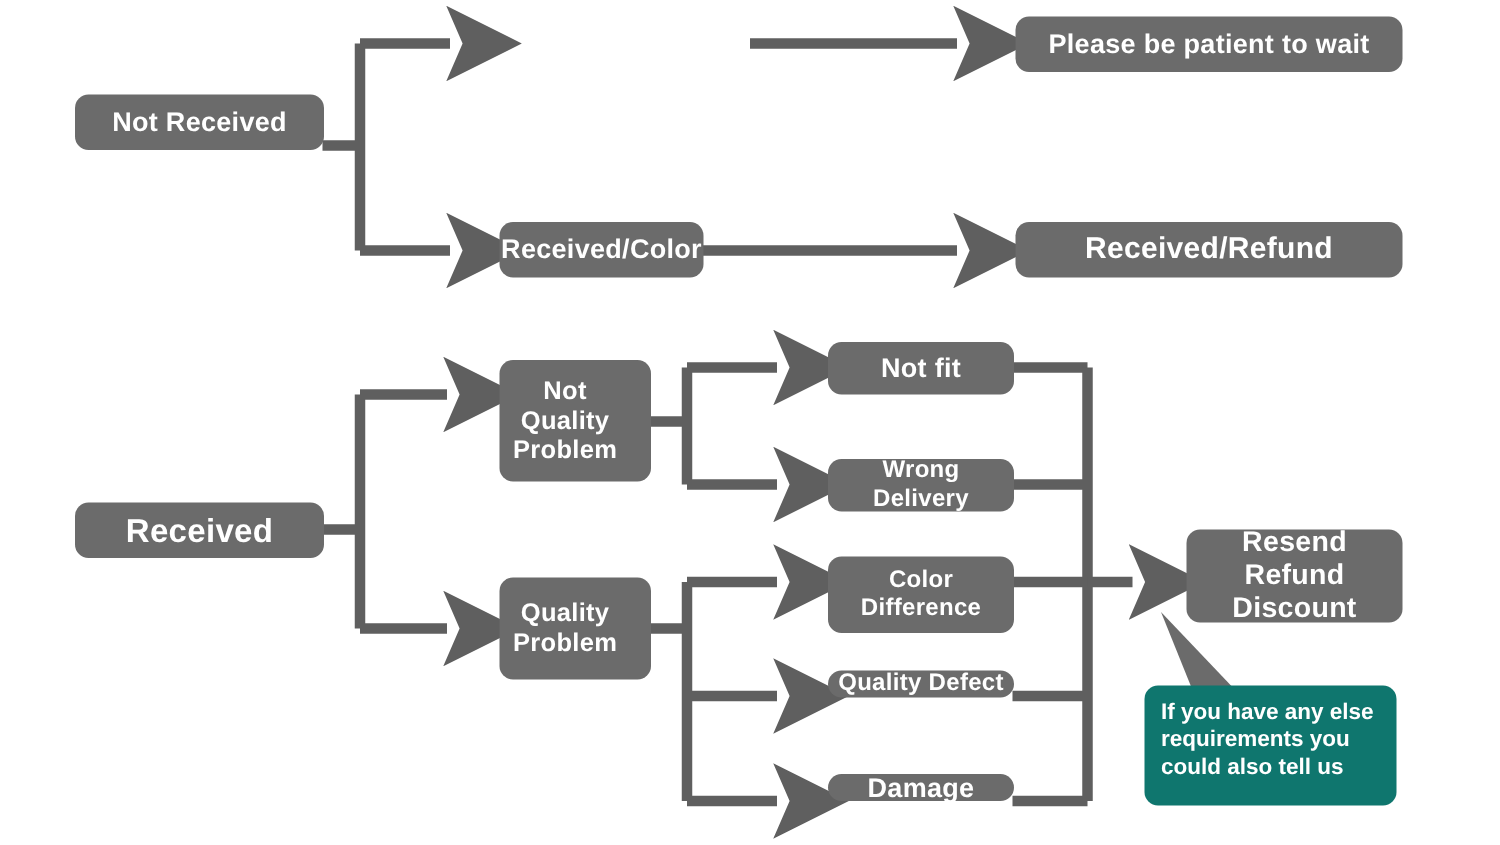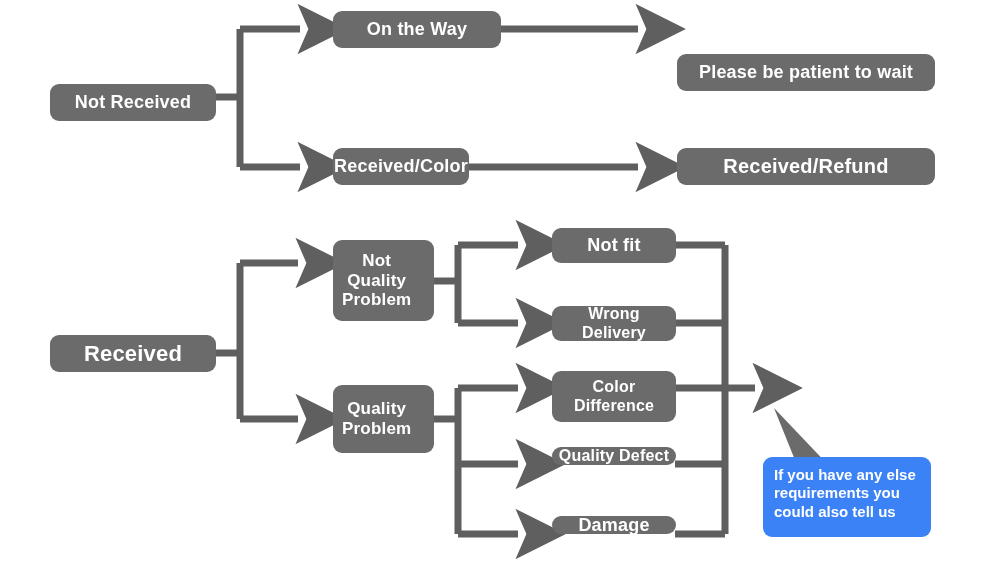--- a/index.html
+++ b/index.html
@@ -44,21 +44,21 @@
     z-index: 3;
   }
   .node.left-align {
     justify-content: flex-start;
     text-align: center;
     padding-left: 9px;
   }
   .callout {
     position: absolute;
     box-sizing: border-box;
-    background: #3b82f6;
+    background: #0f766e;
     color: #ffffff;
     border-radius: 9px;
     font-weight: bold;
     line-height: 1.22;
     padding: 9px 10px 8px 11px;
     text-align: left;
     white-space: pre-line;
     z-index: 3;
   }
 </style>
@@ -104,25 +104,24 @@
       <path d="M 675 388 L 725 388"></path>
       <path d="M 675 464 L 725 464"></path>
       <path d="M 675 534 L 725 534"></path>
       <path d="M 725 245 L 725 534"></path>
       <path d="M 725 388 L 755 388" marker-end="url(#arrow)"></path>
     </g>
 
     <polygon points="774,408 799,470 833,470" fill="#6b6b6b"></polygon>
   </svg>
 
-  <div class="node" style="left:50px; top:84px; width:166px; height:37px; font-size:18px;">Not Received</div>
+  <div class="node" style="left:50px; top:63px; width:166px; height:37px; font-size:18px;">Not Received</div>
 
-  <div class="node" style="left:333px; top:11px; width:168px; height:37px; font-size:18px;">On the Way</div>
 
-  <div class="node" style="left:677px; top:11px; width:258px; height:37px; font-size:18px;margin-top:43px;">Please be patient to wait</div>
+  <div class="node" style="left:677px; top:11px; width:258px; height:37px; font-size:18px;">Please be patient to wait</div>
 
   <div class="node" style="left:333px; top:148px; width:136px; height:37px; font-size:18px;">Received/Color</div>
 
   <div class="node" style="left:677px; top:148px; width:258px; height:37px; font-size:20px;">Received/Refund</div>
 
   <div class="node" style="left:50px; top:335px; width:166px; height:37px; font-size:22px;">Received</div>
 
   <div class="node left-align" style="left:333px; top:240px; width:101px; height:81px; font-size:17px;">Not
 Quality
 Problem</div>
@@ -133,18 +132,21 @@
   <div class="node" style="left:552px; top:306px; width:124px; height:35px; font-size:16px;">Wrong Delivery</div>
 
   <div class="node" style="left:552px; top:228px; width:124px; height:35px; font-size:18px;">Not fit</div>
 
   <div class="node" style="left:552px; top:371px; width:124px; height:51px; font-size:16px;">Color Difference</div>
 
   <div class="node" style="left:552px; top:447px; width:124px; height:18px; font-size:16px;">Quality Defect</div>
 
   <div class="node" style="left:552px; top:516px; width:124px; height:18px; font-size:18px;">Damage</div>
 
+  <div class="node" style="left:791px; top:353px; width:144px; height:62px; font-size:19px;">Resend
+Refund
+Discount</div>
 
   <div class="callout" style="left:763px; top:457px; width:168px; height:80px; font-size:15px;">If you have any else
 requirements you
 could also tell us</div>
 
 </div>
 
 </body></html>

